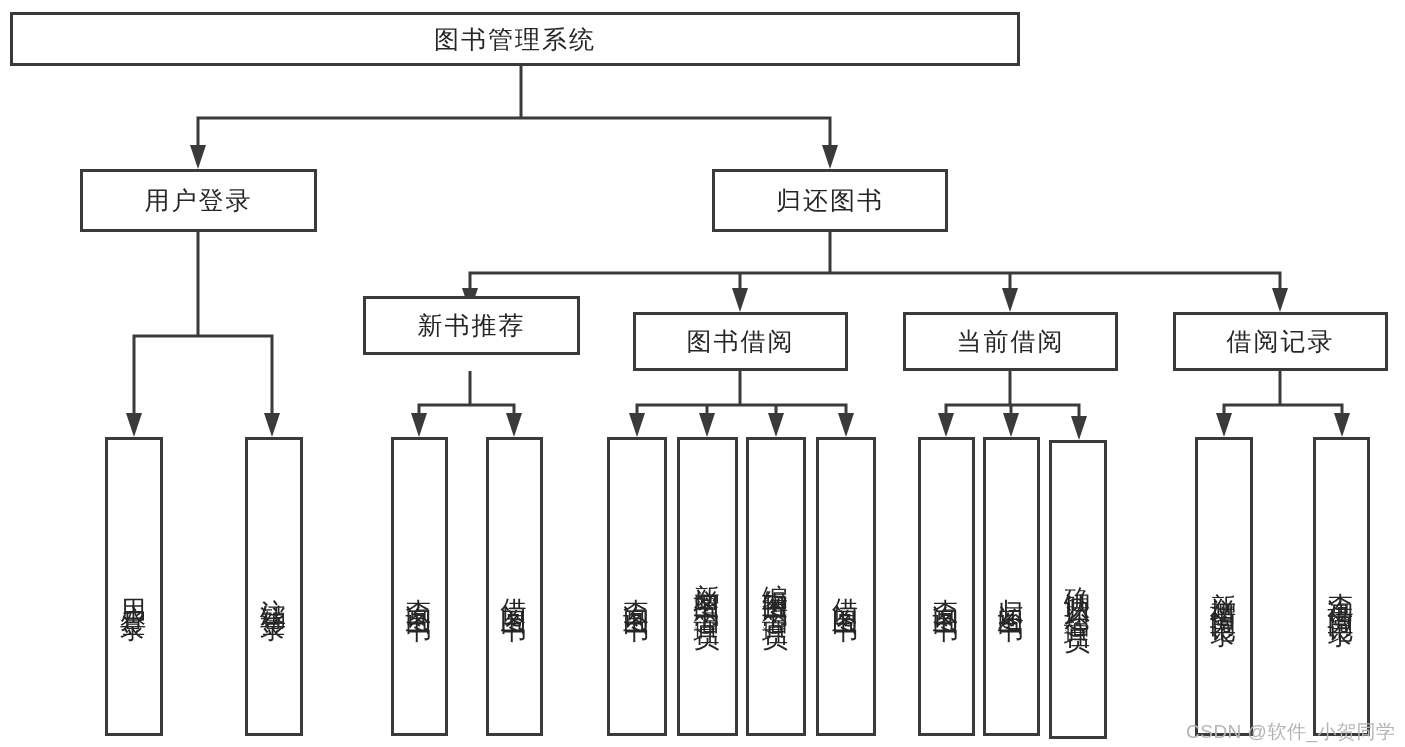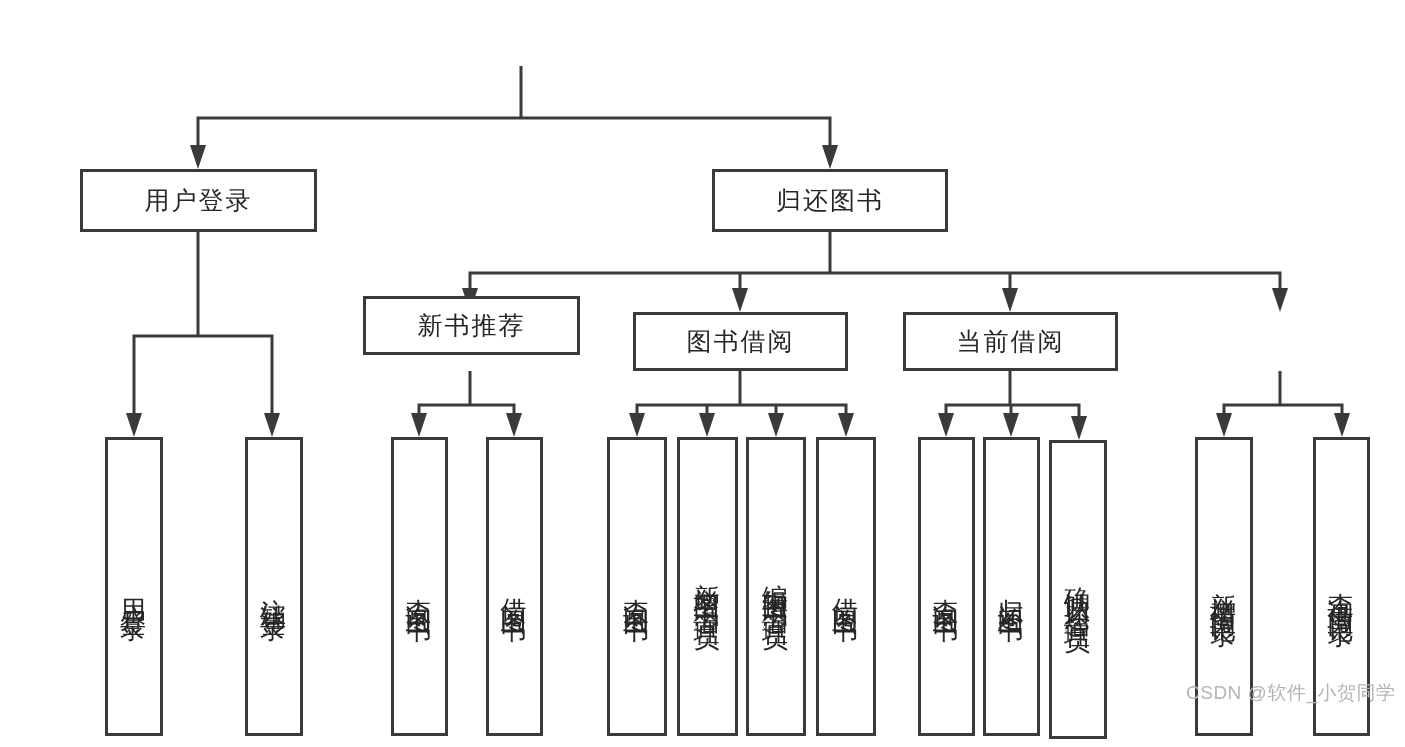--- a/index.html
+++ b/index.html
@@ -43,21 +43,21 @@
     text-orientation: mixed;
     font-size: 26px;
     letter-spacing: 6px;
     margin-bottom: -6px;
     white-space: nowrap;
     color: var(--color-text);
   }
   .watermark {
     position: absolute;
     left: 1186px;
-    top: 680px;
+    top: 719px;
     font-size: 19px;
     letter-spacing: 0.5px;
     color: var(--color-watermark);
     white-space: nowrap;
     z-index: 10;
   }
 </style>
 </head>
 <body>
 
@@ -115,27 +115,29 @@
 
       <path d="M938 413 H954 L946 437 Z"></path>
       <path d="M1003 413 H1019 L1011 437 Z"></path>
       <path d="M1071 416 H1087 L1079 440 Z"></path>
 
       <path d="M1216 413 H1232 L1224 437 Z"></path>
       <path d="M1334 413 H1350 L1342 437 Z"></path>
     </g>
   </svg>
 
+  <div class="box h" style="left:10px;top:12px;width:1010px;height:54px">图书管理系统</div>
 
   <div class="box h" style="left:80px;top:169px;width:237px;height:63px">用户登录</div>
   <div class="box h" style="left:712px;top:169px;width:236px;height:63px">归还图书</div>
 
   <div class="box h" style="left:363px;top:296px;width:217px;height:59px">新书推荐</div>
   <div class="box h" style="left:903px;top:312px;width:215px;height:59px">当前借阅</div>
   <div class="box h" style="left:633px;top:312px;width:215px;height:59px">图书借阅</div>
+  <div class="box h" style="left:1173px;top:312px;width:215px;height:59px">借阅记录</div>
 
   <div class="box v" style="left:105px;top:437px;width:58px;height:299px">
     <span class="vtext">用户登录</span>
   </div>
   <div class="box v" style="left:245px;top:437px;width:58px;height:299px">
     <span class="vtext">注销登录</span>
   </div>
 
   <div class="box v" style="left:391px;top:437px;width:57px;height:299px">
     <span class="vtext">查询图书</span>

